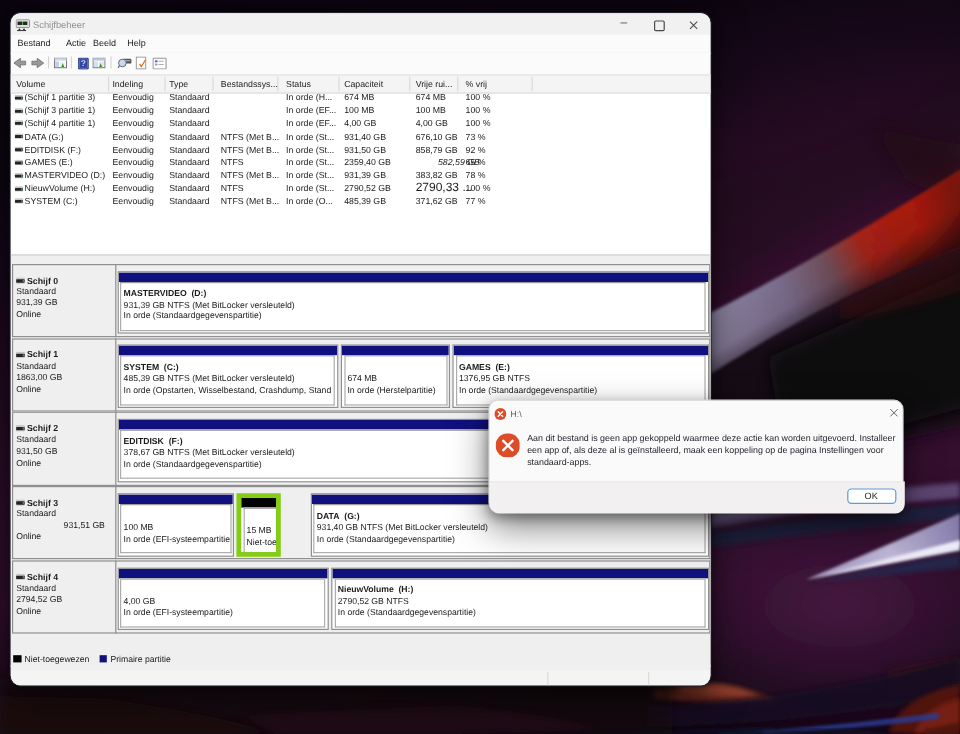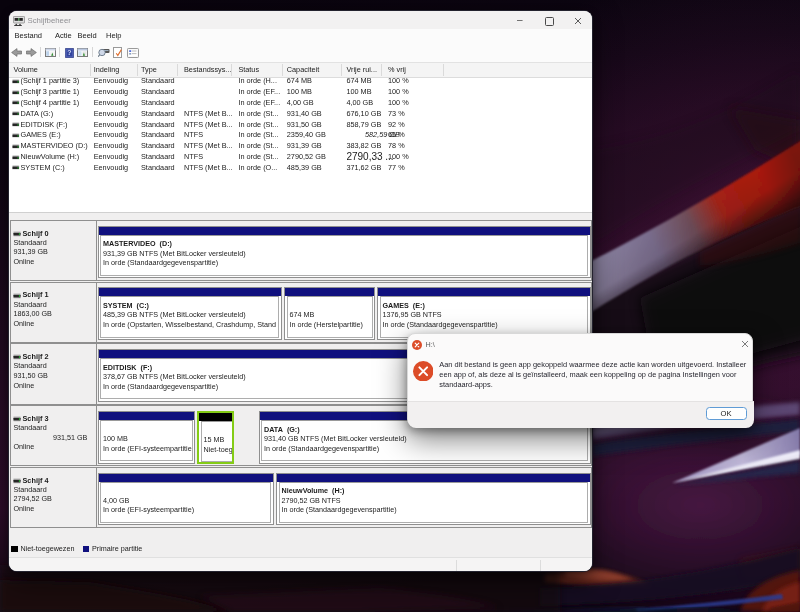--- a/index.html
+++ b/index.html
@@ -385,21 +385,21 @@
 <div style="position:absolute;left:13.5px;top:408.0px;transform:translateY(-50%);font-size:7.3px;color:#1b1b1b;white-space:nowrap;line-height:1;"><b>Schijf 3</b></div>
 <div style="position:absolute;left:4.5px;top:417.09999999999997px;transform:translateY(-50%);font-size:7.2px;color:#1b1b1b;white-space:nowrap;line-height:1;">Standaard</div>
 <div style="position:absolute;left:5px;top:426.59999999999997px;transform:translateY(-50%);font-size:7.2px;color:#1b1b1b;white-space:nowrap;line-height:1;margin-left:39px;">931,51 GB</div>
 <div style="position:absolute;left:4.5px;top:436.3px;transform:translateY(-50%);font-size:7.2px;color:#1b1b1b;white-space:nowrap;line-height:1;">Online</div>
 <div style="position:absolute;left:88.5px;top:400.0px;width:97.5px;height:52.7px;border:1px solid #8f8f8f;box-sizing:border-box;background:#fff;overflow:hidden;">
 <div style="position:absolute;left:0;top:0;width:95.5px;height:8px;background:#10107e;"></div>
 <div style="position:absolute;left:1.5px;top:8px;width:92.5px;height:41.2px;border:1px solid #adadad;border-top-color:#9a9a9a;box-sizing:border-box;background:#fff;"></div>
 <div style="position:absolute;left:4.5px;top:27.0px;transform:translateY(-50%);font-size:7.2px;color:#1b1b1b;white-space:nowrap;line-height:1;">100 MB</div>
 <div style="position:absolute;left:4.5px;top:36.5px;transform:translateY(-50%);font-size:7.2px;color:#1b1b1b;white-space:nowrap;line-height:1;">In orde (EFI-systeempartitie</div>
 </div>
-<div style="position:absolute;left:188px;top:400.0px;width:37px;height:52.7px;border:2px solid #84cc16;box-sizing:border-box;background:#fff;overflow:hidden;">
+<div style="position:absolute;left:188px;top:400.0px;width:37px;height:52.7px;border:4px solid #84cc16;box-sizing:border-box;background:#fff;overflow:hidden;">
 <div style="position:absolute;left:0;top:0;width:57.5px;height:8px;background:#000;"></div>
 <div style="position:absolute;left:1.5px;top:8px;width:54.5px;height:41.2px;border:1px solid #adadad;border-top-color:#9a9a9a;box-sizing:border-box;background:#fff;"></div>
 <div style="position:absolute;left:4.5px;top:27.0px;transform:translateY(-50%);font-size:7.2px;color:#1b1b1b;white-space:nowrap;line-height:1;">15 MB</div>
 <div style="position:absolute;left:4.5px;top:36.5px;transform:translateY(-50%);font-size:7.2px;color:#1b1b1b;white-space:nowrap;line-height:1;">Niet-toegewez</div>
 </div>
 <div style="position:absolute;left:249.5px;top:400.0px;width:332.0px;height:52.7px;border:1px solid #8f8f8f;box-sizing:border-box;background:#fff;overflow:hidden;">
 <div style="position:absolute;left:0;top:0;width:330.0px;height:8px;background:#10107e;"></div>
 <div style="position:absolute;left:1.5px;top:8px;width:327.0px;height:41.2px;border:1px solid #adadad;border-top-color:#9a9a9a;box-sizing:border-box;background:#fff;"></div>
 <div style="position:absolute;left:4.5px;top:17.5px;transform:translateY(-50%);font-size:7.2px;color:#1b1b1b;white-space:nowrap;line-height:1;"><b>DATA&nbsp; (G:)</b></div>
 <div style="position:absolute;left:4.5px;top:27.0px;transform:translateY(-50%);font-size:7.2px;color:#1b1b1b;white-space:nowrap;line-height:1;">931,40 GB NTFS (Met BitLocker versleuteld)</div>

